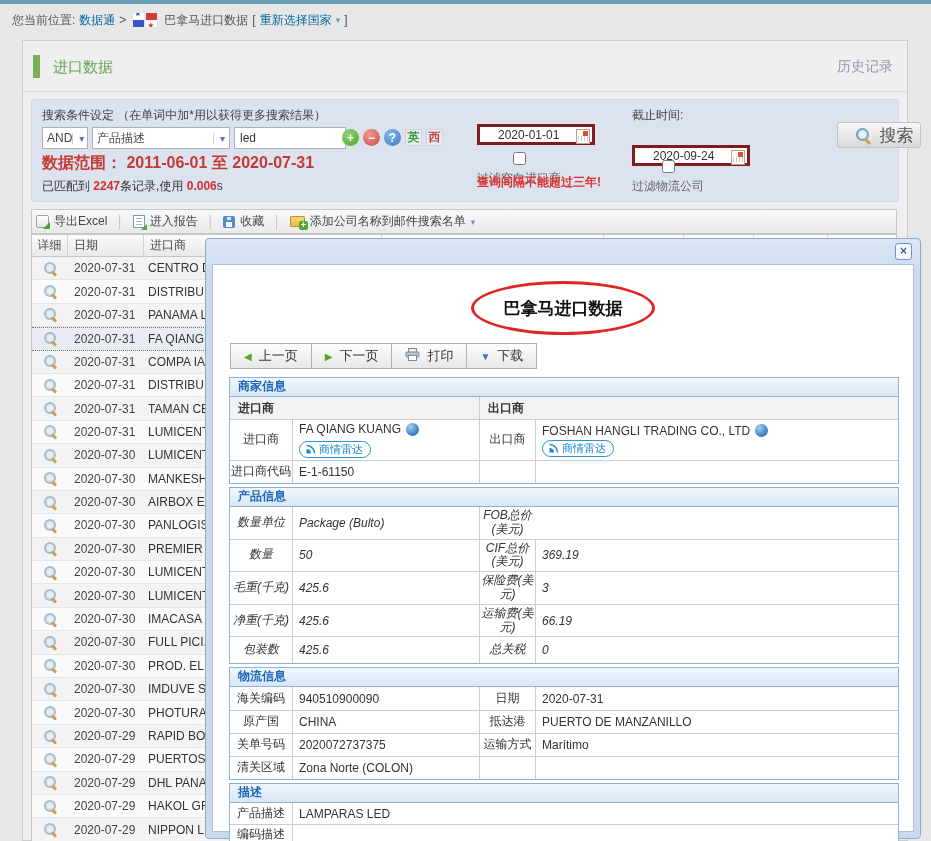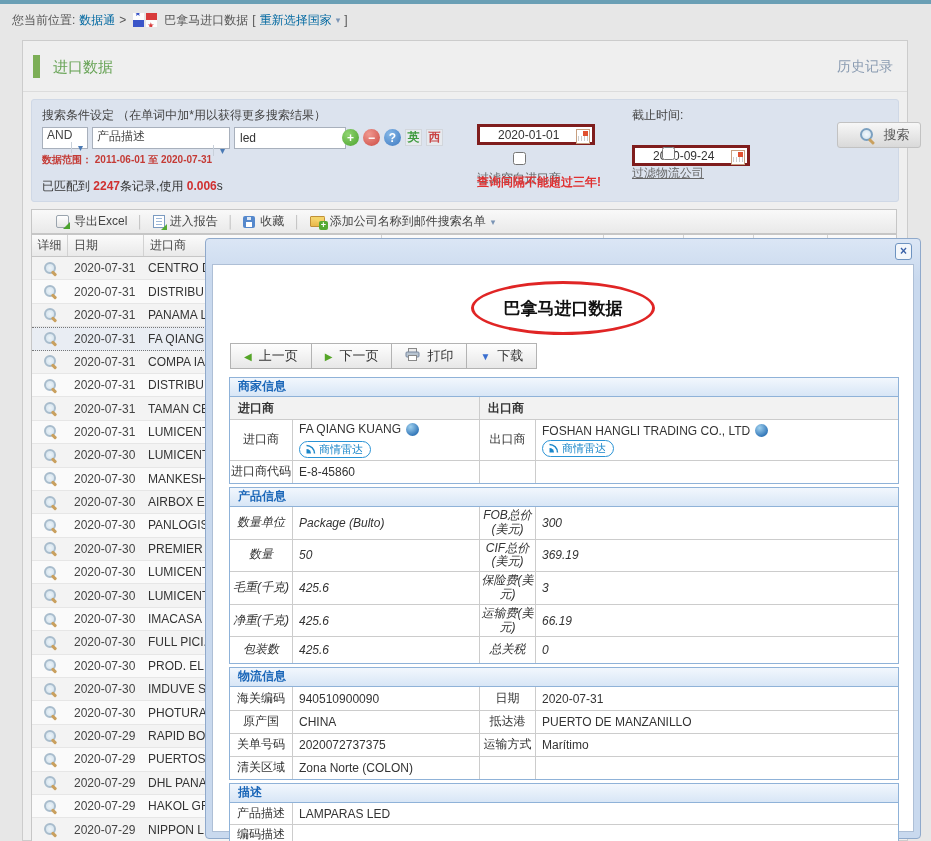--- a/index.html
+++ b/index.html
@@ -24,47 +24,47 @@
 #panel{position:absolute;left:22px;top:40px;width:886px;height:801px;background:#efefef;border:1px solid #cccccc;}
 .panel-head{position:relative;height:51px;border-bottom:1px solid #dcdcdc;}
 .green-bar{position:absolute;left:10px;top:14px;width:7px;height:23px;background:#7cae56;}
 .panel-title{position:absolute;left:30px;top:17px;font-size:15px;color:#67a355;}
 .history{position:absolute;right:14px;top:17px;font-size:14px;color:#8b9cb2;cursor:pointer;}
 
 
 #search-panel{position:absolute;left:8px;top:58px;width:868px;height:103px;background:#dce3ee;border:1px solid #cfd8e6;border-radius:3px;}
 .sp-abs{position:absolute;}
 .sp-label{color:#444;}
-.sel{height:22px;background:#fff;border:1px solid #a8b0bc;display:flex;align-items:flex-start;padding:0 4px;color:#444;cursor:pointer;flex-direction:column;}
+.sel{height:22px;background:#fff;border:1px solid #a8b0bc;display:flex;align-items:center;padding:0 4px;color:#444;cursor:pointer;}
 .sel .arrow{margin-left:auto;padding-left:6px;border-left:1px solid #c8d0da;color:#4a7ab5;font-size:10px;}
 .txt-input{height:22px;background:#fff;border:1px solid #a8b0bc;padding:0 5px;color:#333;font-family:inherit;font-size:12px;width:100%;}
 .date-box{height:21px;background:#fff;border:3px solid #7f1d1d;display:flex;align-items:center;padding:0 20px 0 18px;color:#333;position:relative;}
 .ic-cal{position:absolute;right:2px;top:2px;width:14px;height:15px;background:#fff;border:1px solid #c8a080;cursor:pointer;}
 .ic-cal::before{content:'';position:absolute;right:1px;top:1px;width:5px;height:5px;background:#e05030;}
 .ic-cal::after{content:'';position:absolute;left:1px;bottom:2px;right:1px;height:5px;background:repeating-linear-gradient(90deg,#ccc 0 1px,transparent 1px 3px);}
 .cbtn{width:17px;height:17px;border-radius:50%;color:#fff;display:flex;align-items:center;justify-content:center;font-weight:bold;font-size:12px;line-height:1;cursor:pointer;}
 .cbtn.add{background:radial-gradient(circle at 35% 30%,#8fd470,#4ca32e);}
 .cbtn.rem{background:radial-gradient(circle at 35% 30%,#f09890,#cc4a42);}
 .cbtn.help{background:radial-gradient(circle at 35% 30%,#86b8e8,#3c78c0);}
 .lang{width:17px;height:17px;background:#e7eaee;border:1px solid #d2d6dc;display:flex;align-items:center;justify-content:center;font-weight:bold;cursor:pointer;}
 .lang.en{color:#3f9b3f;}
 .lang.es{color:#c94444;}
-.red-bold{color:#c43a35;font-weight:bold;font-size:10px;}
+.red-bold{color:#c43a35;font-weight:bold;font-size:16px;}
 .warn{color:#e03030;font-weight:bold;}
 .match-line{color:#333;}
 .match-line .hot{color:#d03030;font-weight:bold;}
 .cb-row{display:flex;align-items:center;gap:5px;color:#666;flex-direction:column;}
 .cb{width:13px;height:13px;margin:0;}
-#search-btn{width:84px;height:26px;background:linear-gradient(#f7f7f7,#d9d9d9);border:1px solid #c2c2c2;border-radius:3px;display:flex;align-items:center;justify-content:center;gap:9px;color:#555;font-size:13px;cursor:pointer;padding-left:11px;}
+#search-btn{width:84px;height:26px;background:linear-gradient(#f7f7f7,#d9d9d9);border:1px solid #c2c2c2;border-radius:3px;display:flex;align-items:center;justify-content:center;gap:9px;color:#555;font-size:17px;cursor:pointer;padding-left:11px;}
 .mag-big{position:relative;width:15px;height:15px;}
 .mag-big::before{content:'';position:absolute;left:0;top:0;width:9px;height:9px;border:2px solid #7ba0c0;border-radius:50%;background:radial-gradient(circle,#f2f8fc,#cfe0ec);}
 .mag-big::after{content:'';position:absolute;right:0;bottom:0;width:7px;height:3px;background:#c9a05e;border-radius:1px;transform:rotate(45deg);}
 
 
-#toolbar{position:absolute;left:8px;top:168px;width:866px;height:25px;background:linear-gradient(#f9f9f9,#e9e9e9);border:1px solid #c6c6c6;display:flex;align-items:center;padding-left:24px;gap:9px;color:#444;}
+#toolbar{position:absolute;left:8px;top:168px;width:866px;height:25px;background:linear-gradient(#f9f9f9,#e9e9e9);border:1px solid #c6c6c6;display:flex;align-items:center;padding-left:4px;gap:9px;color:#444;}
 .tbtn{display:flex;align-items:center;gap:5px;cursor:pointer;}
 .tsep{color:#bbb;}
 .ic-excel{width:13px;height:13px;border:1px solid #9aa4ae;background:linear-gradient(#fff,#e6e6e6);position:relative;border-radius:2px;}
 .ic-excel::after{content:'';position:absolute;right:-2px;bottom:-2px;border-left:7px solid transparent;border-bottom:7px solid #4ca32e;}
 .ic-report{width:12px;height:13px;background:#fff;border:1px solid #7a9ac0;position:relative;}
 .ic-report::before{content:'';position:absolute;left:2px;top:2px;right:2px;height:7px;background:repeating-linear-gradient(#9db8d8 0 1px,transparent 1px 3px);}
 .ic-report::after{content:'';position:absolute;right:-3px;bottom:-3px;border-left:6px solid transparent;border-bottom:6px solid #55aa33;}
 .ic-save{width:12px;height:12px;background:#5588cc;position:relative;border-radius:2px;}
 .ic-save::before{content:'';position:absolute;left:4px;top:1px;width:4px;height:3px;background:#dde8f5;}
 .ic-save::after{content:'';position:absolute;left:3px;bottom:1px;width:6px;height:5px;background:#fff;}
@@ -189,21 +189,21 @@
     <div class="sp-abs" id="search-btn" style="left:805px;top:22px;">
       <span class="mag-big"></span>
       <span>搜索</span>
     </div>
 
     <span class="sp-abs red-bold" style="left:10px;top:53px;">数据范围： 2011-06-01 至 2020-07-31</span>
     <label class="sp-abs cb-row" style="left:445px;top:52px;">
       <input type="checkbox" class="cb" style="">
       <span>过滤空白进口商</span>
     </label>
-    <label class="sp-abs cb-row" style="left:600px;top:47px;text-decoration:underline;">
+    <label class="sp-abs cb-row" style="left:600px;top:60px;">
       <input type="checkbox" class="cb" style="">
       <span>过滤物流公司</span>
     </label>
 
     <span class="sp-abs match-line" style="left:10px;top:78px;">
       <span>已匹配到 </span><span class="hot">2247</span><span>条记录,使用 </span><span class="hot">0.006</span><span>s</span>
     </span>
     <span class="sp-abs warn" style="left:445px;top:74px;">查询间隔不能超过三年!</span>
   </div>
 
@@ -487,35 +487,34 @@
                         <path d="M1.5 1.5 A8 8 0 0 1 9.5 9.5" fill="none" stroke="#1c87c9" stroke-width="1.5"></path>
                       </svg>
                     <span>商情雷达</span>
                   </span>
                 </span>
               </span>
             </div>
           </div>
           <div class="trow crow">
             <div class="tcell lbl">进口商代码</div>
-            <div class="tcell">E-8-45860</div>
+            <div class="tcell">E-1-61150</div>
             <div class="tcell lbl"></div>
             <div class="tcell"></div>
           </div>
         </div>
       </div>
 
       <div class="sec">
         <div class="sec-head">产品信息</div>
         <div class="sec-table" id="product-table">
             <div class="trow prow">
               <div class="tcell lbl">数量单位</div>
               <div class="tcell">Package (Bulto)</div>
               <div class="tcell lbl lbl2">FOB总价(美元)</div>
-              <div class="tcell">300</div>
             </div>
             <div class="trow prow">
               <div class="tcell lbl">数量</div>
               <div class="tcell">50</div>
               <div class="tcell lbl lbl2">CIF总价(美元)</div>
               <div class="tcell">369.19</div>
             </div>
             <div class="trow prow">
               <div class="tcell lbl">毛重(千克)</div>
               <div class="tcell">425.6</div>

